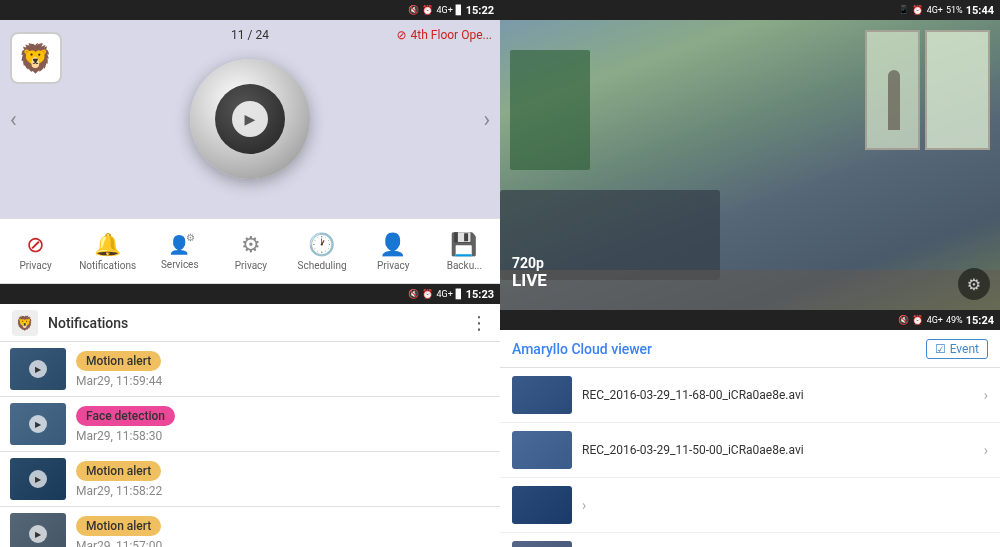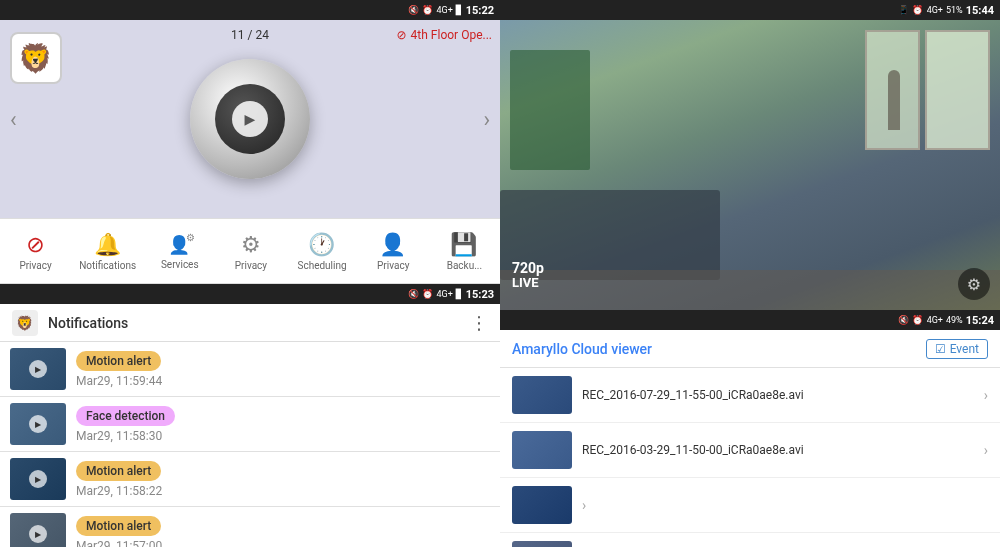--- a/index.html
+++ b/index.html
@@ -275,21 +275,21 @@
       display: inline-block;
       padding: 3px 10px;
       border-radius: 12px;
       font-size: 12px;
       font-weight: 500;
       color: #333;
       margin-bottom: 3px;
     }
 
     .badge-motion { background: #f0c060; }
-    .badge-face { background: #f0abfc; }
+    .badge-face { background: #ec4899; }
 
     .notification-time {
       font-size: 12px;
       color: #888;
     }
 
     
     .right-panel {
       width: 500px;
       height: 547px;
@@ -321,21 +321,21 @@
       color: #fff;
     }
 
     .live-resolution {
       font-size: 14px;
       font-weight: bold;
       line-height: 1;
     }
 
     .live-text {
-      font-size: 13px;
+      font-size: 17px;
       font-weight: bold;
       color: #fff;
     }
 
     .live-gear {
       position: absolute;
       bottom: 10px;
       right: 10px;
       width: 32px;
       height: 32px;
@@ -625,21 +625,21 @@
         <div class="cloud-event-btn">
           <span>☑</span>
           <span>Event</span>
         </div>
       </div>
 
       <div class="recording-list">
 
         <div class="recording-item">
           <div class="recording-thumb rec-thumb-1"></div>
-          <span class="recording-filename">REC_2016-07-29_11-55-00_iCRa0ae8e.avi</span>
+          <span class="recording-filename">REC_2016-03-29_11-68-00_iCRa0ae8e.avi</span>
           <span class="recording-arrow">›</span>
         </div>
 
         <div class="recording-item">
           <div class="recording-thumb rec-thumb-2"></div>
           <span class="recording-filename">REC_2016-03-29_11-50-00_iCRa0ae8e.avi</span>
           <span class="recording-arrow">›</span>
         </div>
 
         <div class="recording-item">

